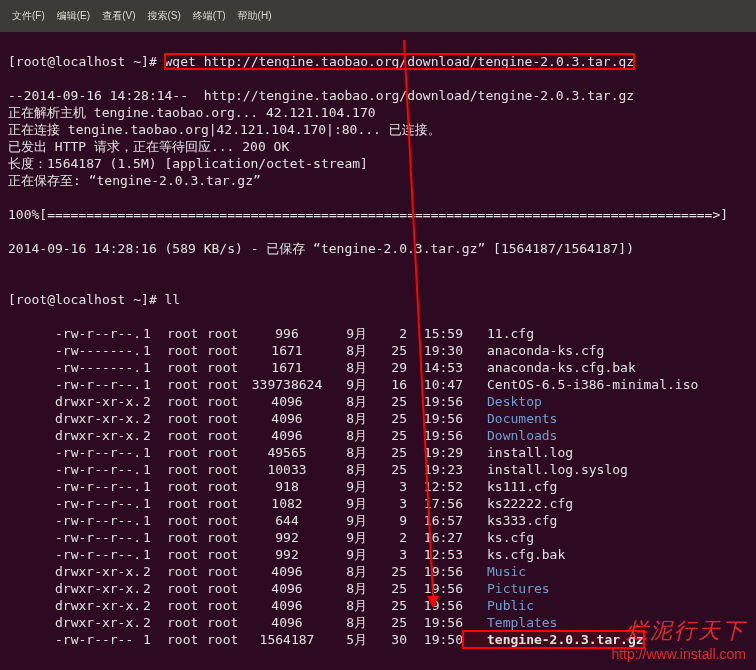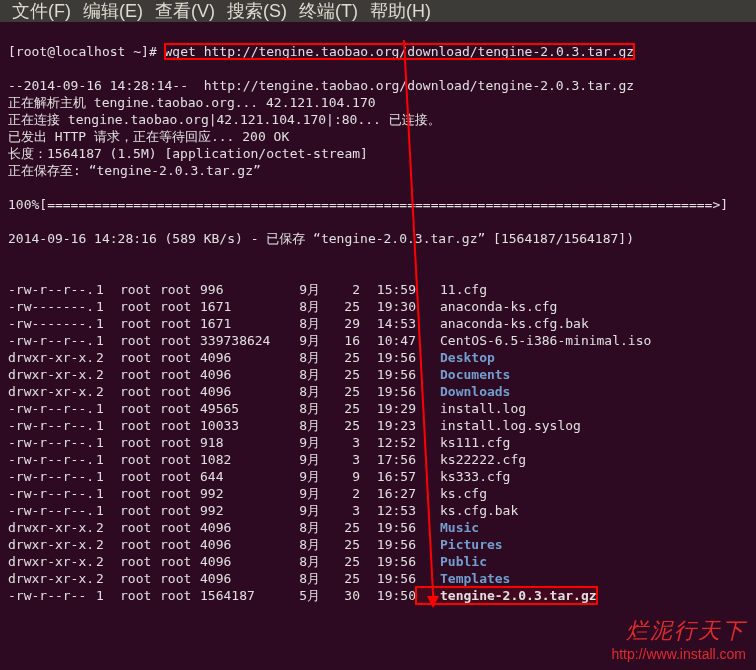--- a/index.html
+++ b/index.html
@@ -9,36 +9,36 @@
       background: #2d0a22;
       font-family: "DejaVu Sans Mono", "Consolas", monospace;
       font-size: 13px;
       color: #e0e0e0;
       position: relative;
       overflow: hidden;
     }
     .menubar {
       background: #3c3b37;
       color: #dfdbd2;
-      height: 22px;
+      height: 32px;
       display: flex;
       align-items: center;
       padding: 0 8px;
       font-family: sans-serif;
-      font-size: 18px;
+      font-size: 10px;
       gap: 4px;
     }
     .menubar span { cursor: pointer; padding: 0 4px; }
     .terminal {
       padding: 4px 8px;
       line-height: 17px;
       white-space: pre;
       position: relative;
     }
-    .dir { color: #729fcf; font-weight: bold; }
+    .dir { color: #729fcf; font-weight: normal; }
     .highlight-cmd {
       outline: 2px solid #ff0000;
       outline-offset: -1px;
     }
     .highlight-file {
       background: rgba(255,0,0,0.1);
       outline: 2px solid #ff0000;
       outline-offset: -1px;
       font-weight: bold;
     }
@@ -67,46 +67,47 @@
       opacity: 0.85;
       text-align: right;
     }
     .watermark .cn {
       font-family: "KaiTi", serif;
       font-size: 22px;
       font-style: italic;
       display: block;
       letter-spacing: 2px;
     }
-    .row { display: flex; }
+    .row { display: flex; margin-left: 47px; }
     .c-perm { width: 88px; }
     .c-link { width: 24px; }
     .c-own { width: 40px; }
     .c-grp { width: 40px; }
-    .c-size { width: 80px; text-align: left; }
+    .c-size { width: 80px; text-align: center; }
     .c-mon { width: 40px; text-align: right; padding-left: 0; }
     .c-day { width: 40px; text-align: right; }
     .c-time { width: 56px; text-align: right; }
     .c-name { padding-left: 24px; }
   </style>
 </head>
 <body>
 
 <div class="menubar" id="menubar">
     <span>文件(F)</span>
     <span>编辑(E)</span>
     <span>查看(V)</span>
     <span>搜索(S)</span>
     <span>终端(T)</span>
     <span>帮助(H)</span>
   </div>
 
 <div class="terminal">
 <div><span>[root@localhost ~]#</span> <span class="highlight-cmd">wget http://tengine.taobao.org/download/tengine-2.0.3.tar.gz</span></div>
 <div id="wget-output"><div>--2014-09-16 14:28:14--  http://tengine.taobao.org/download/tengine-2.0.3.tar.gz</div><div>正在解析主机 tengine.taobao.org... 42.121.104.170</div><div>正在连接 tengine.taobao.org|42.121.104.170|:80... 已连接。</div><div>已发出 HTTP 请求，正在等待回应... 200 OK</div><div>长度：1564187 (1.5M) [application/octet-stream]</div><div>正在保存至: “tengine-2.0.3.tar.gz”</div><div>&nbsp;</div><div>100%[=====================================================================================&gt;]</div><div>&nbsp;</div><div>2014-09-16 14:28:16 (589 KB/s) - 已保存 “tengine-2.0.3.tar.gz” [1564187/1564187])</div><div>&nbsp;</div></div>
+<div><span>[root@localhost ~]#</span> <span>ll</span></div>
 <div id="file-list"><div class="row"><span class="c-perm">-rw-r--r--.</span><span class="c-link">1</span><span class="c-own">root</span><span class="c-grp">root</span><span class="c-size">996</span><span class="c-mon">9月</span><span class="c-day">2</span><span class="c-time">15:59</span><span class="c-name">11.cfg</span></div><div class="row"><span class="c-perm">-rw-------.</span><span class="c-link">1</span><span class="c-own">root</span><span class="c-grp">root</span><span class="c-size">1671</span><span class="c-mon">8月</span><span class="c-day">25</span><span class="c-time">19:30</span><span class="c-name">anaconda-ks.cfg</span></div><div class="row"><span class="c-perm">-rw-------.</span><span class="c-link">1</span><span class="c-own">root</span><span class="c-grp">root</span><span class="c-size">1671</span><span class="c-mon">8月</span><span class="c-day">29</span><span class="c-time">14:53</span><span class="c-name">anaconda-ks.cfg.bak</span></div><div class="row"><span class="c-perm">-rw-r--r--.</span><span class="c-link">1</span><span class="c-own">root</span><span class="c-grp">root</span><span class="c-size">339738624</span><span class="c-mon">9月</span><span class="c-day">16</span><span class="c-time">10:47</span><span class="c-name">CentOS-6.5-i386-minimal.iso</span></div><div class="row"><span class="c-perm">drwxr-xr-x.</span><span class="c-link">2</span><span class="c-own">root</span><span class="c-grp">root</span><span class="c-size">4096</span><span class="c-mon">8月</span><span class="c-day">25</span><span class="c-time">19:56</span><span class="c-name dir">Desktop</span></div><div class="row"><span class="c-perm">drwxr-xr-x.</span><span class="c-link">2</span><span class="c-own">root</span><span class="c-grp">root</span><span class="c-size">4096</span><span class="c-mon">8月</span><span class="c-day">25</span><span class="c-time">19:56</span><span class="c-name dir">Documents</span></div><div class="row"><span class="c-perm">drwxr-xr-x.</span><span class="c-link">2</span><span class="c-own">root</span><span class="c-grp">root</span><span class="c-size">4096</span><span class="c-mon">8月</span><span class="c-day">25</span><span class="c-time">19:56</span><span class="c-name dir">Downloads</span></div><div class="row"><span class="c-perm">-rw-r--r--.</span><span class="c-link">1</span><span class="c-own">root</span><span class="c-grp">root</span><span class="c-size">49565</span><span class="c-mon">8月</span><span class="c-day">25</span><span class="c-time">19:29</span><span class="c-name">install.log</span></div><div class="row"><span class="c-perm">-rw-r--r--.</span><span class="c-link">1</span><span class="c-own">root</span><span class="c-grp">root</span><span class="c-size">10033</span><span class="c-mon">8月</span><span class="c-day">25</span><span class="c-time">19:23</span><span class="c-name">install.log.syslog</span></div><div class="row"><span class="c-perm">-rw-r--r--.</span><span class="c-link">1</span><span class="c-own">root</span><span class="c-grp">root</span><span class="c-size">918</span><span class="c-mon">9月</span><span class="c-day">3</span><span class="c-time">12:52</span><span class="c-name">ks111.cfg</span></div><div class="row"><span class="c-perm">-rw-r--r--.</span><span class="c-link">1</span><span class="c-own">root</span><span class="c-grp">root</span><span class="c-size">1082</span><span class="c-mon">9月</span><span class="c-day">3</span><span class="c-time">17:56</span><span class="c-name">ks22222.cfg</span></div><div class="row"><span class="c-perm">-rw-r--r--.</span><span class="c-link">1</span><span class="c-own">root</span><span class="c-grp">root</span><span class="c-size">644</span><span class="c-mon">9月</span><span class="c-day">9</span><span class="c-time">16:57</span><span class="c-name">ks333.cfg</span></div><div class="row"><span class="c-perm">-rw-r--r--.</span><span class="c-link">1</span><span class="c-own">root</span><span class="c-grp">root</span><span class="c-size">992</span><span class="c-mon">9月</span><span class="c-day">2</span><span class="c-time">16:27</span><span class="c-name">ks.cfg</span></div><div class="row"><span class="c-perm">-rw-r--r--.</span><span class="c-link">1</span><span class="c-own">root</span><span class="c-grp">root</span><span class="c-size">992</span><span class="c-mon">9月</span><span class="c-day">3</span><span class="c-time">12:53</span><span class="c-name">ks.cfg.bak</span></div><div class="row"><span class="c-perm">drwxr-xr-x.</span><span class="c-link">2</span><span class="c-own">root</span><span class="c-grp">root</span><span class="c-size">4096</span><span class="c-mon">8月</span><span class="c-day">25</span><span class="c-time">19:56</span><span class="c-name dir">Music</span></div><div class="row"><span class="c-perm">drwxr-xr-x.</span><span class="c-link">2</span><span class="c-own">root</span><span class="c-grp">root</span><span class="c-size">4096</span><span class="c-mon">8月</span><span class="c-day">25</span><span class="c-time">19:56</span><span class="c-name dir">Pictures</span></div><div class="row"><span class="c-perm">drwxr-xr-x.</span><span class="c-link">2</span><span class="c-own">root</span><span class="c-grp">root</span><span class="c-size">4096</span><span class="c-mon">8月</span><span class="c-day">25</span><span class="c-time">19:56</span><span class="c-name dir">Public</span></div><div class="row"><span class="c-perm">drwxr-xr-x.</span><span class="c-link">2</span><span class="c-own">root</span><span class="c-grp">root</span><span class="c-size">4096</span><span class="c-mon">8月</span><span class="c-day">25</span><span class="c-time">19:56</span><span class="c-name dir">Templates</span></div><div class="row"><span class="c-perm">-rw-r--r--</span><span class="c-link">1</span><span class="c-own">root</span><span class="c-grp">root</span><span class="c-size">1564187</span><span class="c-mon">5月</span><span class="c-day">30</span><span class="c-time">19:50</span><span class="c-name highlight-file">tengine-2.0.3.tar.gz</span></div></div>
 
 </div>
 
 <div class="arrow-line" style="left:403px; top:40px; height:567px; transform: rotate(-3deg);"></div>
 <div class="arrow-head" style="left:427px; top:596px;"></div>
 
 <div class="watermark">
   <span class="cn">烂泥行天下</span>
   <span>http://www.install.com</span>

